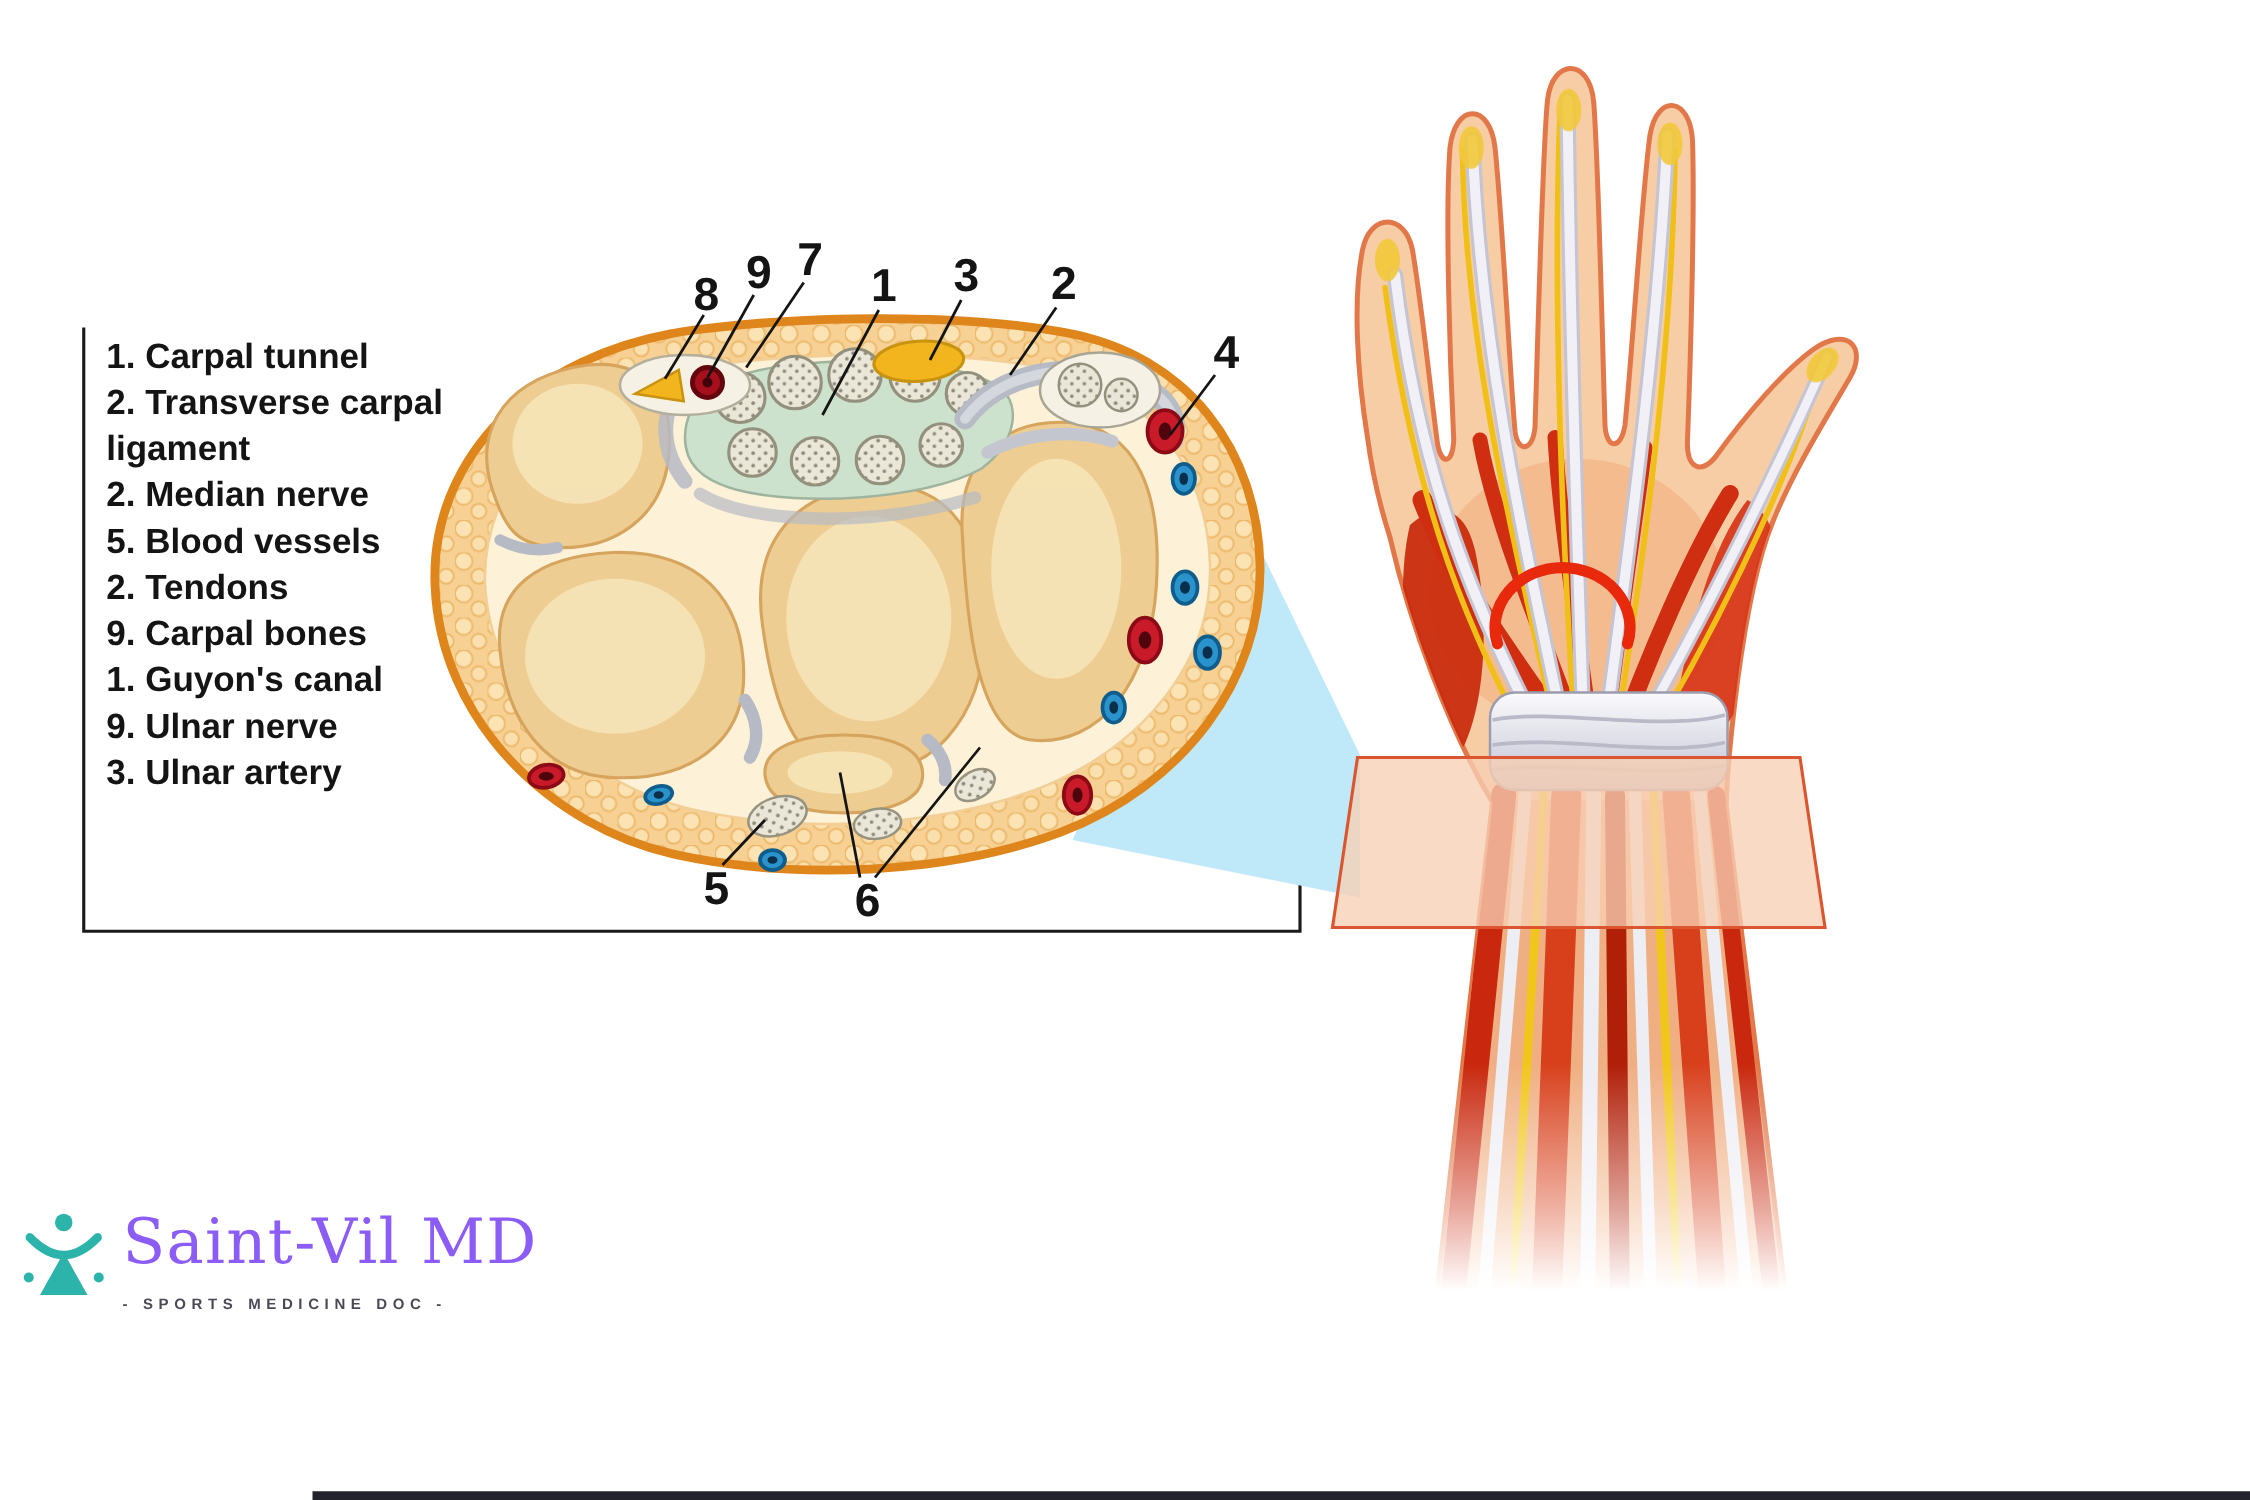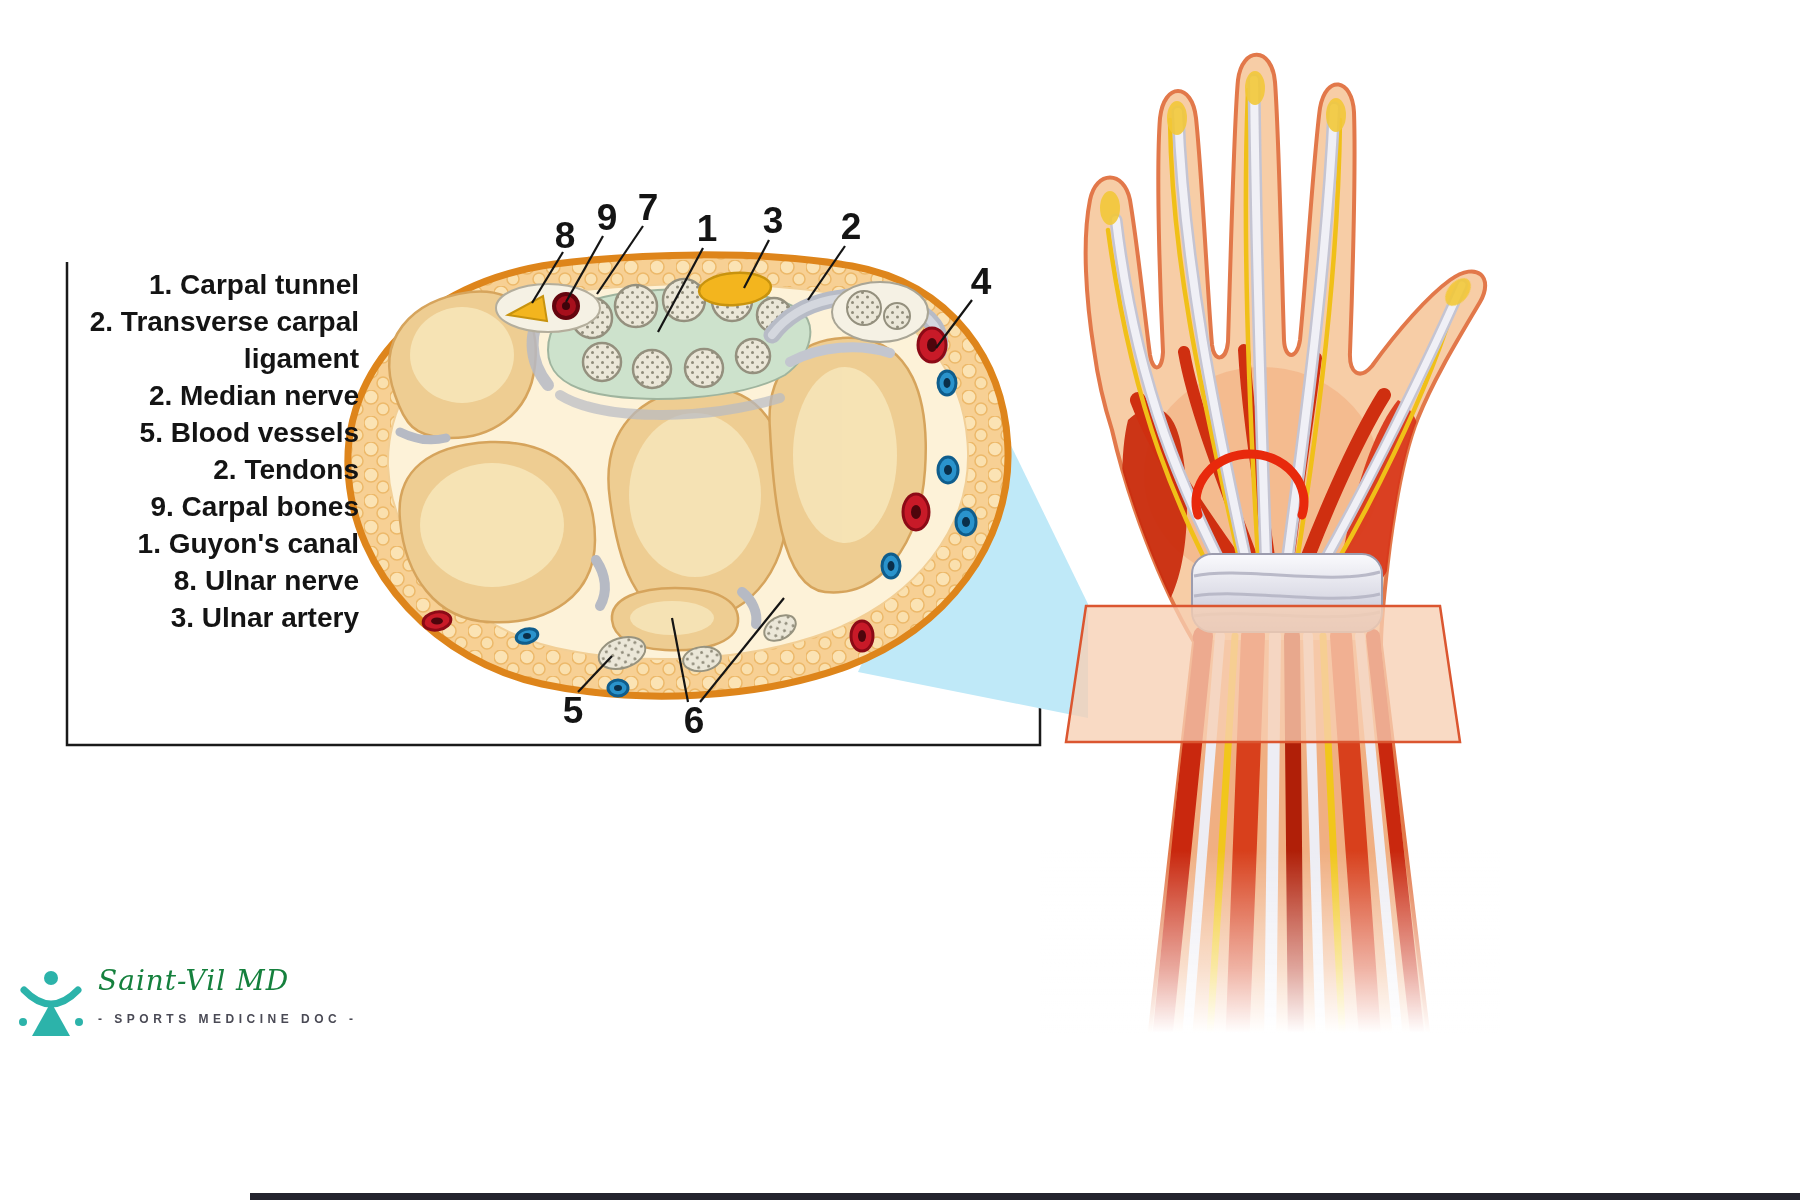--- a/index.html
+++ b/index.html
@@ -1,25 +1,25 @@
 <!DOCTYPE html>
 <html><head>
 <meta charset="utf-8">
 <style>
   html,body{margin:0;padding:0;background:#fff;}
   #canvas{position:relative;width:1800px;height:1200px;background:#ffffff;overflow:hidden;
           font-family:"Liberation Sans",sans-serif;}
   #art{position:absolute;left:0;top:0;}
   svg text.callout{font-family:"Liberation Sans",sans-serif;font-size:37px;font-weight:600;fill:#141414;}
   .legend{position:absolute;left:85px;top:266px;width:274px;font-size:28px;font-weight:600;
-          line-height:37px;color:#141414;text-align:right;}
+          line-height:37px;color:#141414;}
   .legend-item{white-space:normal;}
   .logo{position:absolute;left:16px;top:966px;display:flex;align-items:flex-start;}
   .logo-text{margin-left:12px;}
-  .logo-name{font-family:"DejaVu Serif",serif;font-style:italic;font-size:28px;color:#15803d;
+  .logo-name{font-family:"DejaVu Serif",serif;font-size:50px;color:#8b5cf6;
              letter-spacing:1px;line-height:1.1;}
   .logo-tagline{margin-top:15px;font-size:12px;letter-spacing:4.5px;color:#4a4a55;
                 text-transform:uppercase;font-weight:600;}
   .bottom-bar{position:absolute;left:250px;top:1193px;width:1550px;height:7px;background:#23232e;}
 </style>
 </head>
 <body>
 
 <div id="canvas">
 
@@ -255,21 +255,21 @@
 </svg>
 
 <div class="legend">
   <div class="legend-item">1. Carpal tunnel</div>
   <div class="legend-item">2. Transverse carpal ligament</div>
   <div class="legend-item">2. Median nerve</div>
   <div class="legend-item">5. Blood vessels</div>
   <div class="legend-item">2. Tendons</div>
   <div class="legend-item">9. Carpal bones</div>
   <div class="legend-item">1. Guyon's canal</div>
-  <div class="legend-item">8. Ulnar nerve</div>
+  <div class="legend-item">9. Ulnar nerve</div>
   <div class="legend-item">3. Ulnar artery</div>
 </div>
 
 <div class="logo">
   <svg width="70" height="78" viewBox="0 0 70 78">
     <g fill="#2cb3aa">
       <circle cx="35" cy="12" r="7"></circle>
       <path d="M 8 24 Q 35 52 62 24" fill="none" stroke="#2cb3aa" stroke-width="7" stroke-linecap="round"></path>
       <path d="M 35 36 L 54 70 L 16 70 Z"></path>
       <circle cx="7" cy="56" r="4"></circle>

